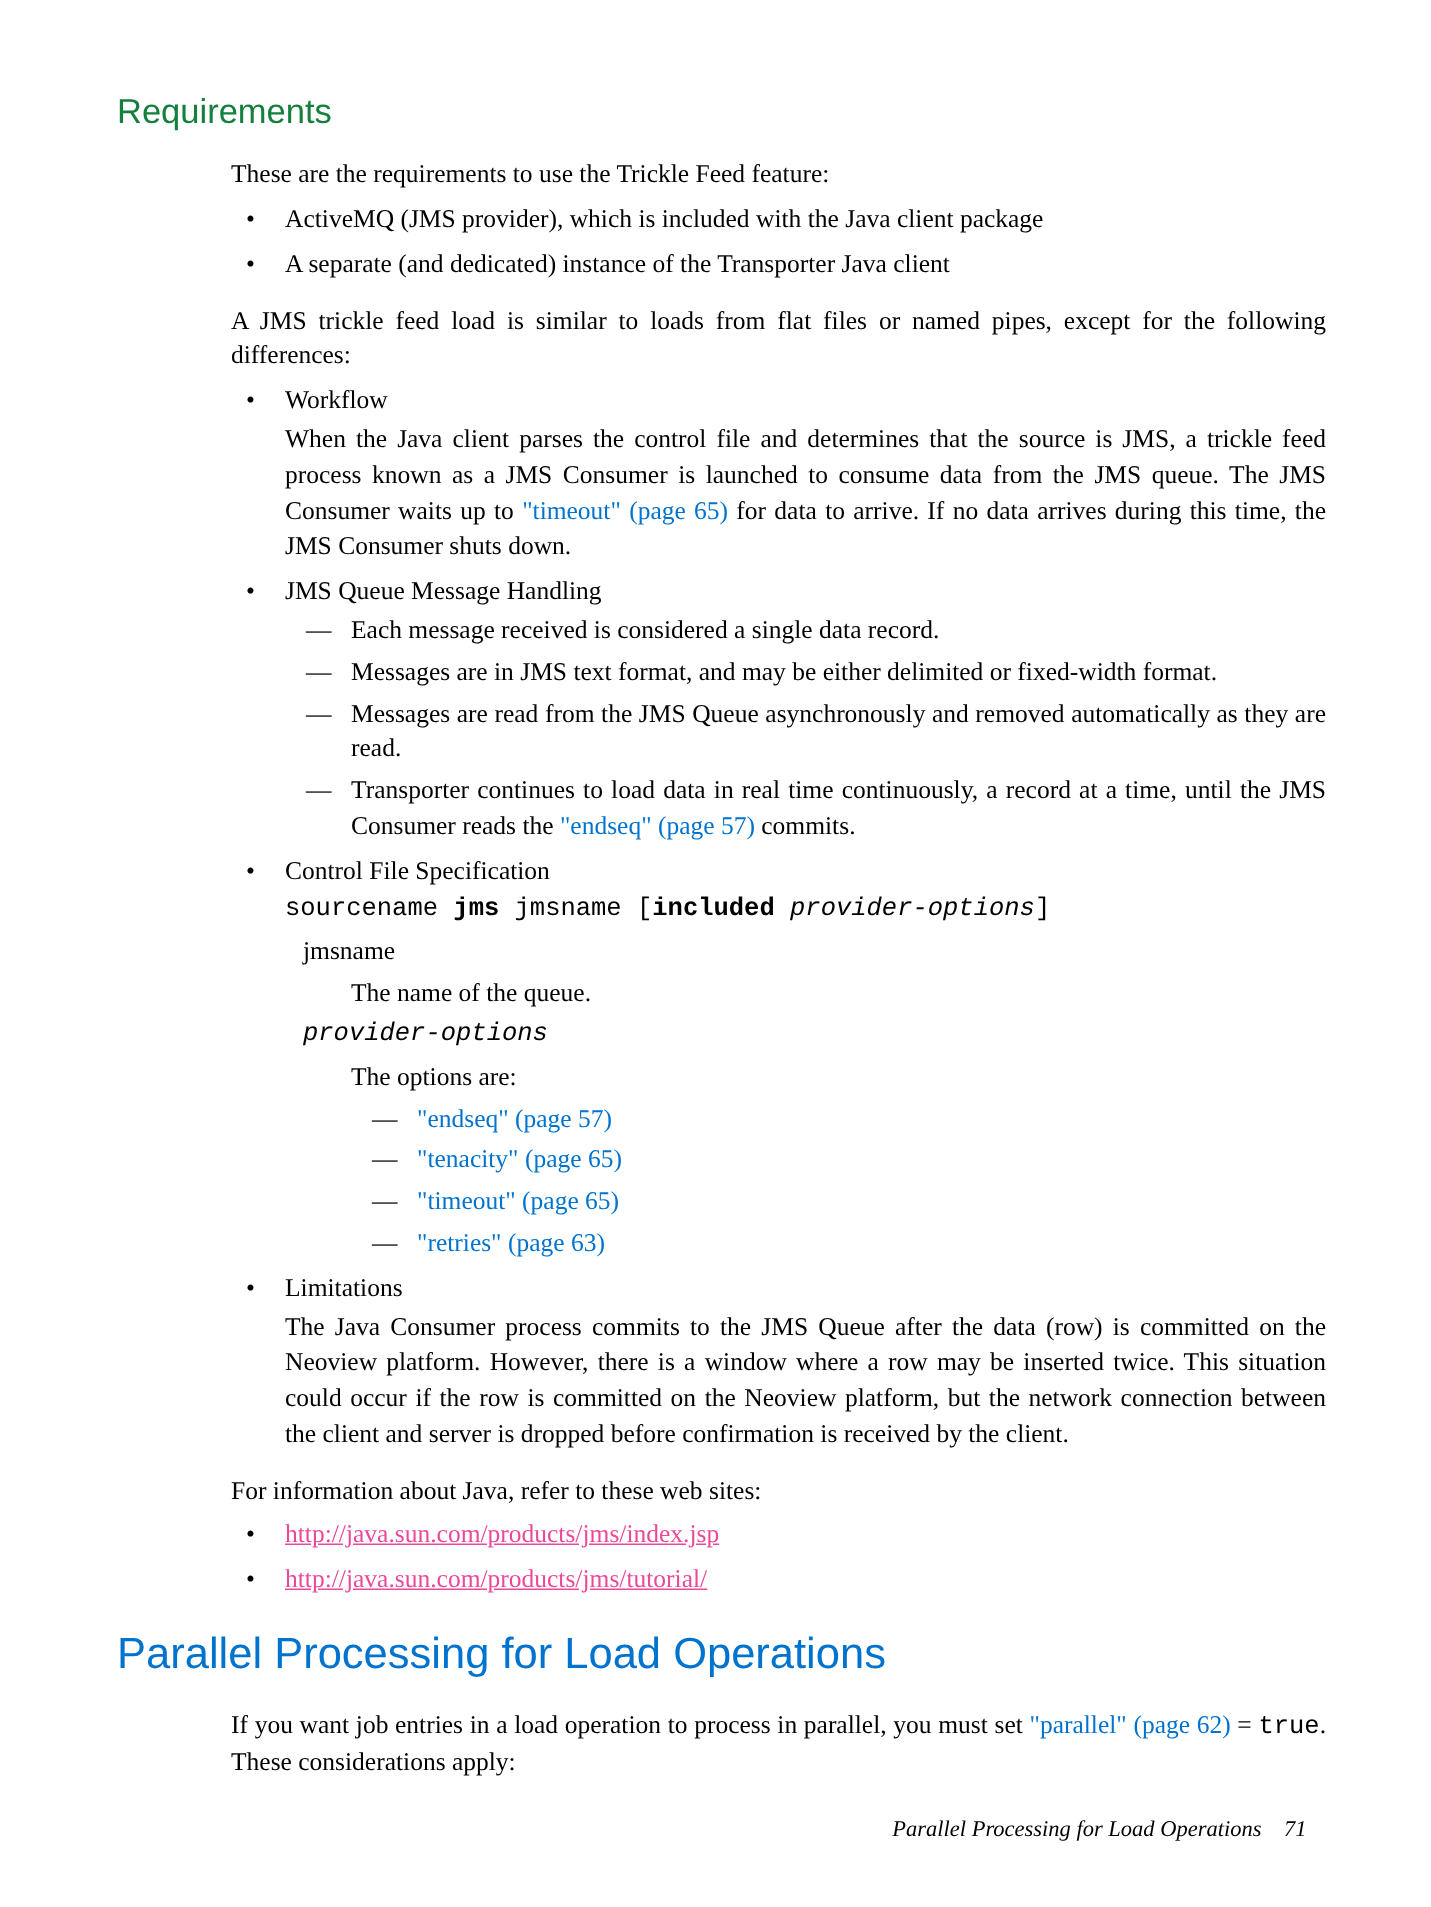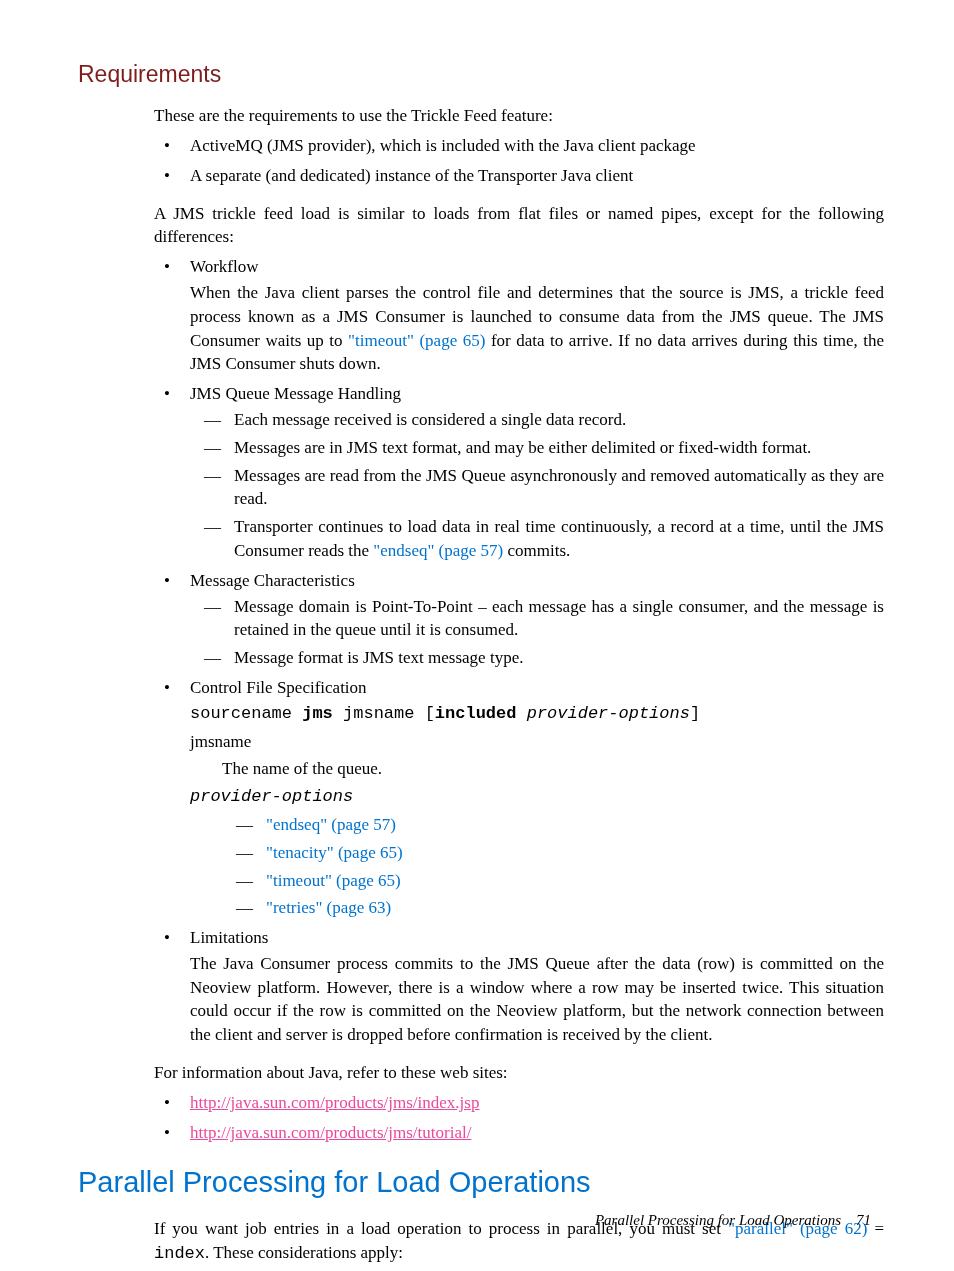--- a/index.html
+++ b/index.html
@@ -15,21 +15,21 @@
     position: relative;
     box-sizing: border-box;
   }
   .page {
     padding: 58px 70px 40px 78px;
   }
   .h3 {
     font-family: "Segoe UI Light", "Segoe UI", "Helvetica Neue", Arial, sans-serif;
     font-weight: 300;
     font-size: 23px;
-    color: #7f1d1d;
+    color: #15803d;
     margin: 0 0 10px 0;
   }
   .h2 {
     font-family: "Segoe UI Light", "Segoe UI", "Helvetica Neue", Arial, sans-serif;
     font-weight: 300;
     font-size: 29px;
     color: #0073cf;
     margin: 18px 0 8px 0;
   }
   .body-indent {
@@ -73,21 +73,21 @@
     content: "—";
     position: absolute;
     left: 14px;
     top: 0;
   }
   .inner-para {
     margin: 2px 0 4px 0;
     text-align: justify;
   }
   .def-indent1 {
-    margin-left: 0;
+    margin-left: 12px;
   }
   .def-indent2 {
     margin-left: 32px;
     text-align: left;
   }
   .xref {
     color: #0073cf;
   }
   a.url {
     color: #ec4899;
@@ -135,39 +135,33 @@
         <ul class="dashes">
           <li>Each message received is considered a single data record.</li>
           <li>Messages are in JMS text format, and may be either delimited or fixed-width format.</li>
           <li>Messages are read from the JMS Queue asynchronously and removed automatically as they are read.</li>
           <li>
             <span>Transporter continues to load data in real time continuously, a record at a time, until the JMS Consumer reads the </span><span class="xref">"endseq" (page 57)</span><span> commits.</span>
           </li>
         </ul>
       </li>
 
-      <li>
-        <span>Message Characteristics</span>
-        <ul class="dashes">
-          <li>Message domain is Point-To-Point – each message has a single consumer, and the message is retained in the queue until it is consumed.</li>
-          <li>Message format is JMS text message type.</li>
-        </ul>
-      </li>
 
       <li>
         <span>Control File Specification</span>
         <div class="inner-para mono" style="text-align:left;">
           <span>sourcename </span><b>jms</b><span> jmsname [</span><b>included</b><span> </span><i>provider-options</i><span>]</span>
         </div>
 
         <div class="def-indent1">
           <div class="inner-para" style="text-align:left;">jmsname</div>
           <div class="inner-para def-indent2">The name of the queue.</div>
 
           <div class="inner-para mono" style="font-style:italic;text-align:left;">provider-options</div>
+          <div class="inner-para def-indent2">The options are:</div>
 
           <ul class="dashes" style="margin-left:32px;">
             <li><span class="xref">"endseq" (page 57)</span></li>
             <li><span class="xref">"tenacity" (page 65)</span></li>
             <li><span class="xref">"timeout" (page 65)</span></li>
             <li><span class="xref">"retries" (page 63)</span></li>
           </ul>
         </div>
       </li>
 
@@ -182,21 +176,21 @@
     <ul class="bullets">
       <li><a class="url">http://java.sun.com/products/jms/index.jsp</a></li>
       <li><a class="url">http://java.sun.com/products/jms/tutorial/</a></li>
     </ul>
   </div>
 
   <div class="h2">Parallel Processing for Load Operations</div>
 
   <div class="body-indent">
     <p class="para">
-      <span>If you want job entries in a load operation to process in parallel, you must set </span><span class="xref">"parallel" (page 62)</span><span> = </span><span class="mono">index</span><span>. These considerations apply:</span>
+      <span>If you want job entries in a load operation to process in parallel, you must set </span><span class="xref">"parallel" (page 62)</span><span> = </span><span class="mono">true</span><span>. These considerations apply:</span>
     </p>
   </div>
 
 </div>
 
 <div class="footer">
   <span>Parallel Processing for Load Operations</span>&nbsp;&nbsp;&nbsp;&nbsp;<span>71</span>
 </div>
 
 </body></html>

